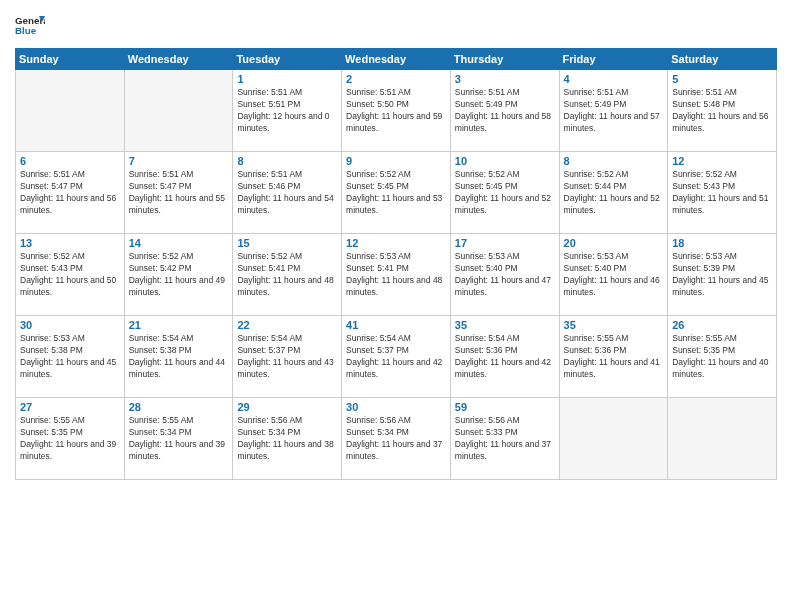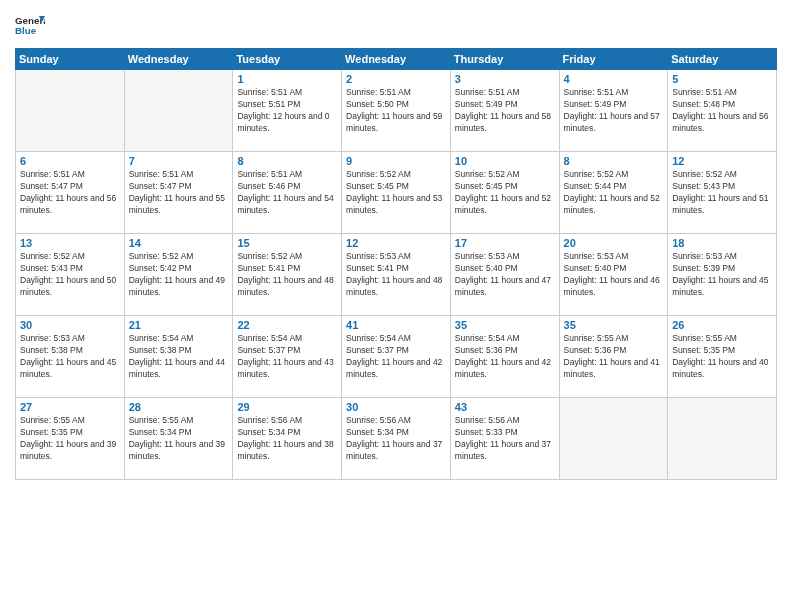--- a/index.html
+++ b/index.html
@@ -241,21 +241,21 @@
           </td>
           <td>
             <span class="day-num">29</span>
             <div class="day-detail">Sunrise: 5:56 AM<br>Sunset: 5:34 PM<br>Daylight: 11 hours and 38 minutes.</div>
           </td>
           <td>
             <span class="day-num">30</span>
             <div class="day-detail">Sunrise: 5:56 AM<br>Sunset: 5:34 PM<br>Daylight: 11 hours and 37 minutes.</div>
           </td>
           <td>
-            <span class="day-num">43</span>
+            <span class="day-num">59</span>
             <div class="day-detail">Sunrise: 5:56 AM<br>Sunset: 5:33 PM<br>Daylight: 11 hours and 37 minutes.</div>
           </td>
           <td class="empty"></td>
           <td class="empty"></td>
         </tr>
       </tbody>
   </table>
 </div>
 
 </body></html>

